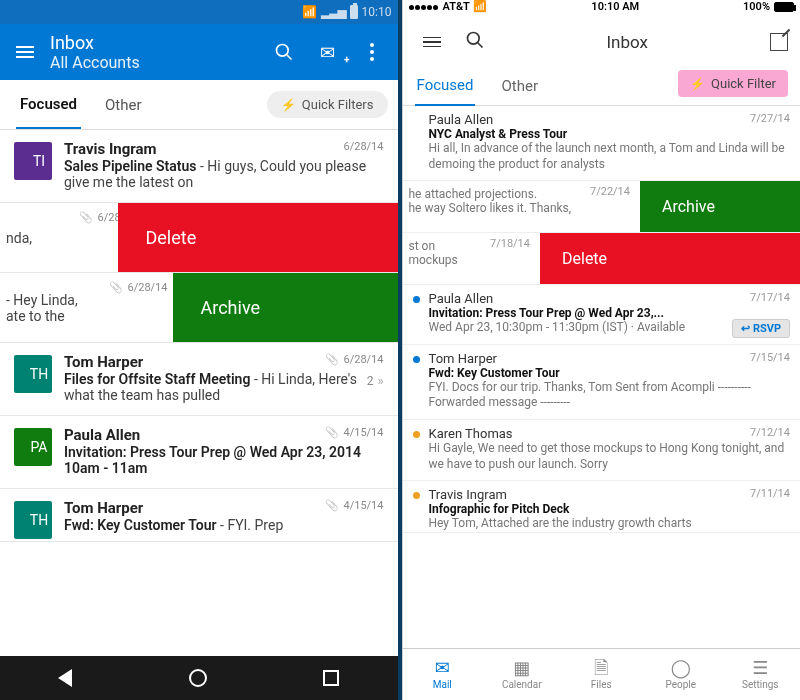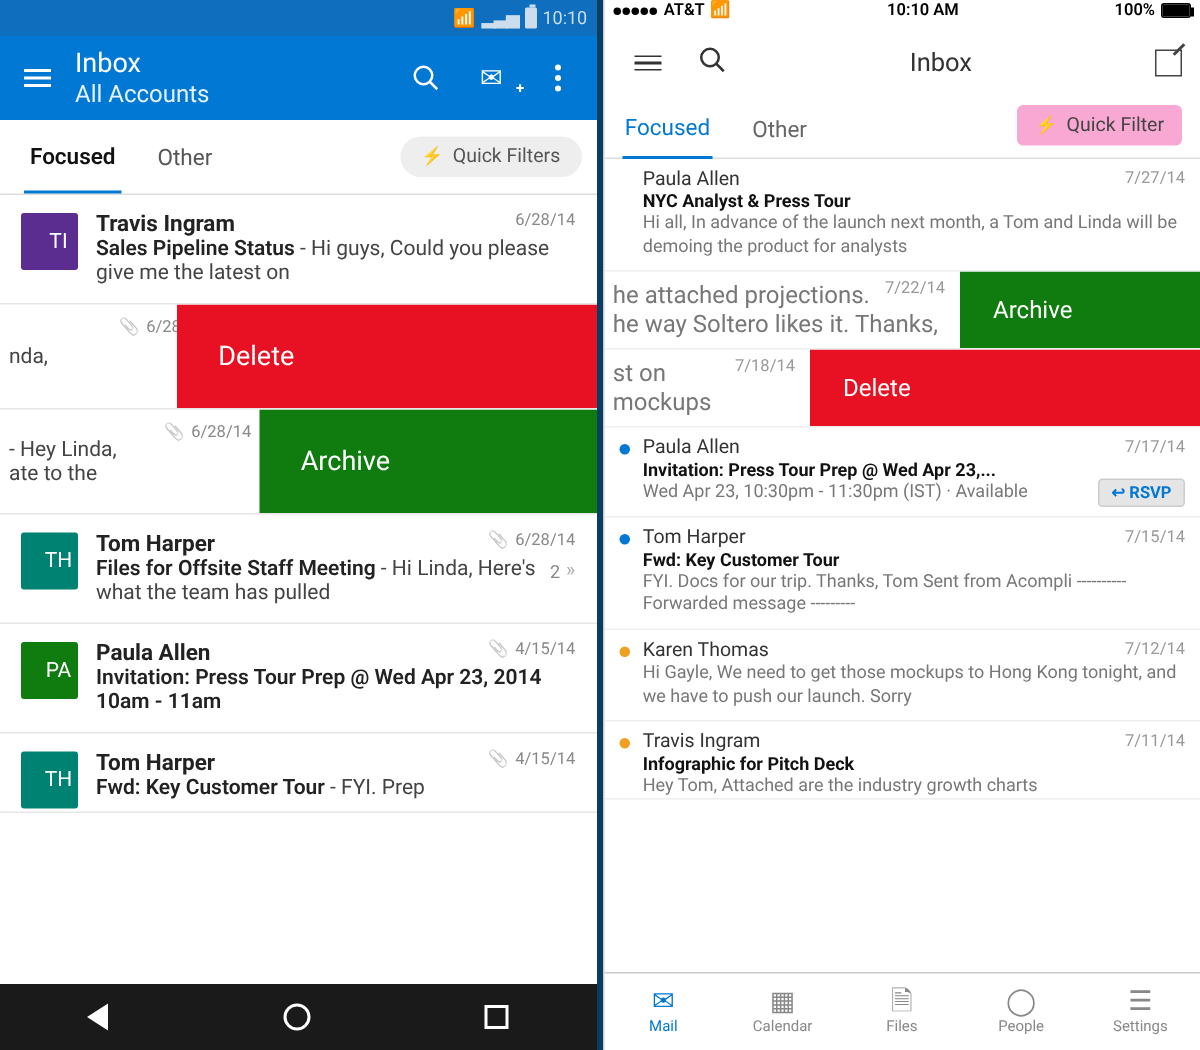--- a/index.html
+++ b/index.html
@@ -94,21 +94,21 @@
   .i-sub { font-weight:700; font-size:12px; color:#111; white-space:nowrap; overflow:hidden; text-overflow:ellipsis; }
   .i-prev { color:#777; font-size:12px; line-height:1.3; }
   .i-date { position:absolute; top:6px; right:10px; font-size:11px; color:#999; }
   .i-dot { width:7px; height:7px; background:#f0a020; border-radius:50%; position:absolute; left:10px; top:11px; }
   .i-dot.blue { background:#0078d4; }
   .rsvp { position:absolute; right:10px; bottom:6px; border:1px solid #ccc; border-radius:3px; padding:2px 8px; font-size:11px; color:#0078d4; background:#e5e5e5;font-weight:bold; }
   .rsvp::before { content:"↩ "; }
 
   
   .i-swipe { position:relative; height:52px; border-bottom:1px solid #eee; overflow:hidden; }
-  .i-swipe .under { position:absolute; left:0; top:0; bottom:0; padding:6px 0 0 6px; color:#777; font-size:16px; }
+  .i-swipe .under { position:absolute; left:0; top:0; bottom:0; padding:6px 0 0 6px; color:#777; font-size:12px; }
   .i-swipe .date-float { position:absolute; font-size:11px; color:#999; }
   .i-swipe .action { position:absolute; top:0; bottom:0; right:0; color:#fff; display:flex; align-items:center; padding-left:22px; font-size:16px; }
 
   
   .ios-tabbar { height:52px; border-top:1px solid #ccc; display:flex; }
   .ios-tabbar .tb { flex:1; display:flex; flex-direction:column; align-items:center; justify-content:center; font-size:10px; color:#888; gap:2px; }
   .ios-tabbar .tb.active { color:#0078d4; }
   .tb .ic { font-size:18px; line-height:1; }
   .mag svg { width:20px; height:20px; stroke:#333; fill:none; stroke-width:2; }
   .and-header .mag svg { stroke:#fff; }

